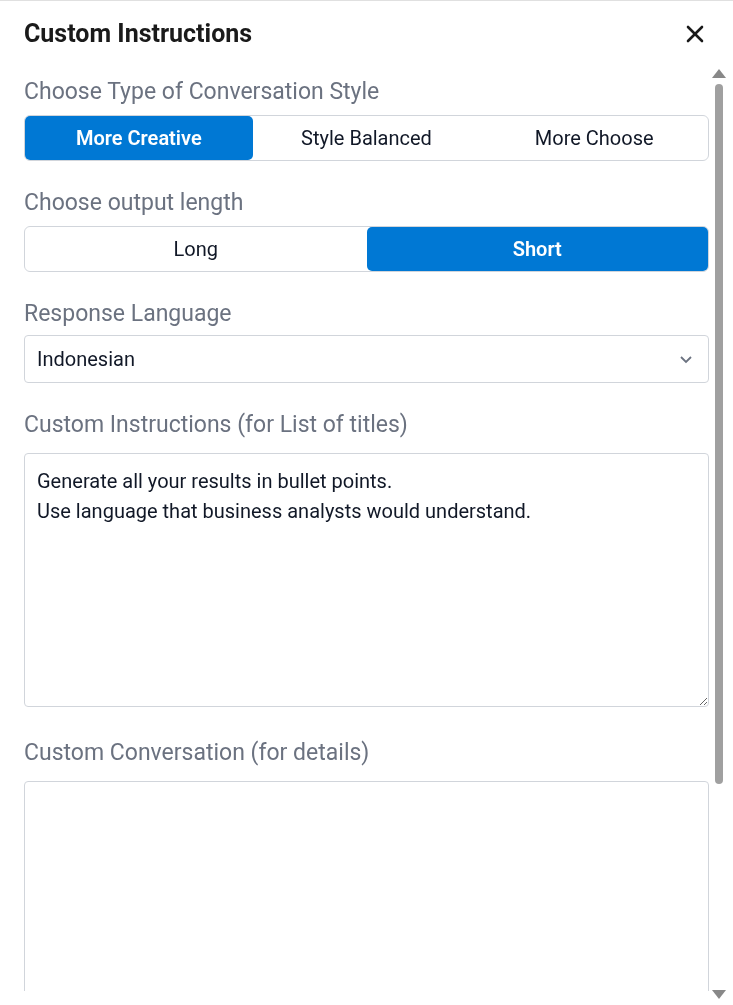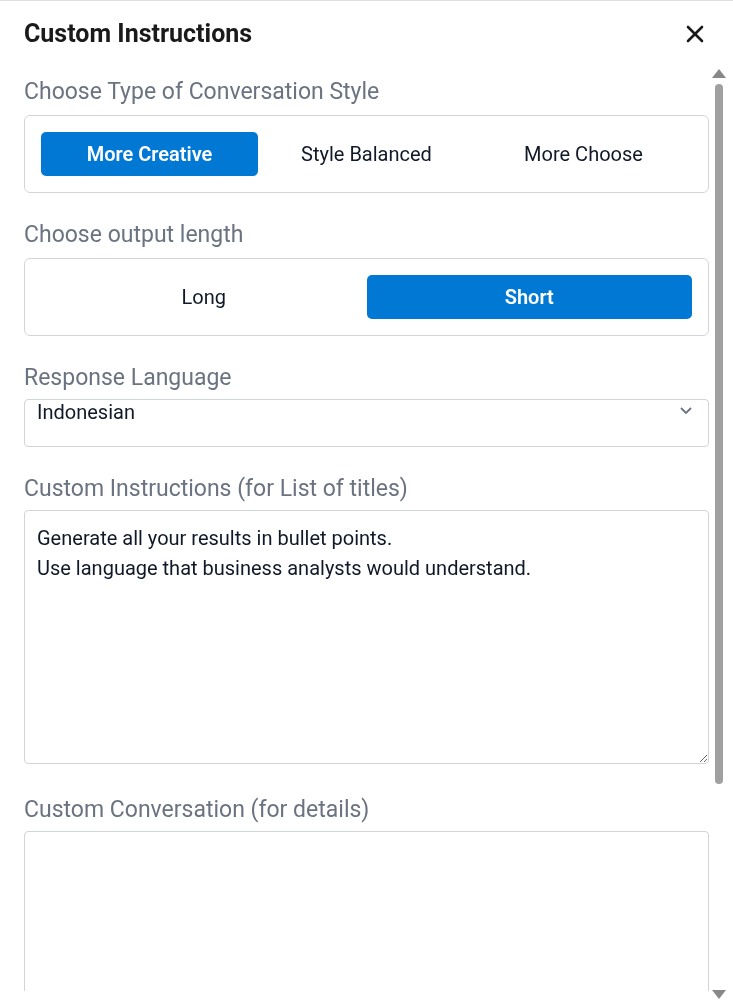--- a/index.html
+++ b/index.html
@@ -53,21 +53,21 @@
     .section-label {
       font-size: 23px;
       font-weight: 400;
       color: #6b7280;
       margin-bottom: 8px;
     }
     .segmented {
       display: flex;
       border: 1px solid #d1d5db;
       border-radius: 6px;
-      padding: 16px;
+      padding: 0;
       margin-top: 10px;
     }
     .segmented-option {
       flex: 1;
       text-align: center;
       font-size: 20px;
       padding: 10px 0;
       cursor: pointer;
       color: #111827;
       font-weight: 400;
@@ -84,30 +84,31 @@
     }
     .select-field {
       width: 100%;
       border: 1px solid #d1d5db;
       border-radius: 4px;
       height: 48px;
       padding: 0 12px;
       font-size: 20px;
       color: #111827;
       display: flex;
+      align-items: center;
       justify-content: space-between;
       cursor: pointer;
       background: #fff;
     }
     .chevron {
       color: #6b7280;
     }
     .textarea-wrap {
       position: relative;
-      margin-top: 8px;
+      margin-top: 15px;
     }
     textarea {
       width: 100%;
       border: 1px solid #d1d5db;
       border-radius: 4px;
       padding: 12px;
       font-size: 20px;
       color: #111827;
       font-family: inherit;
       resize: both;

